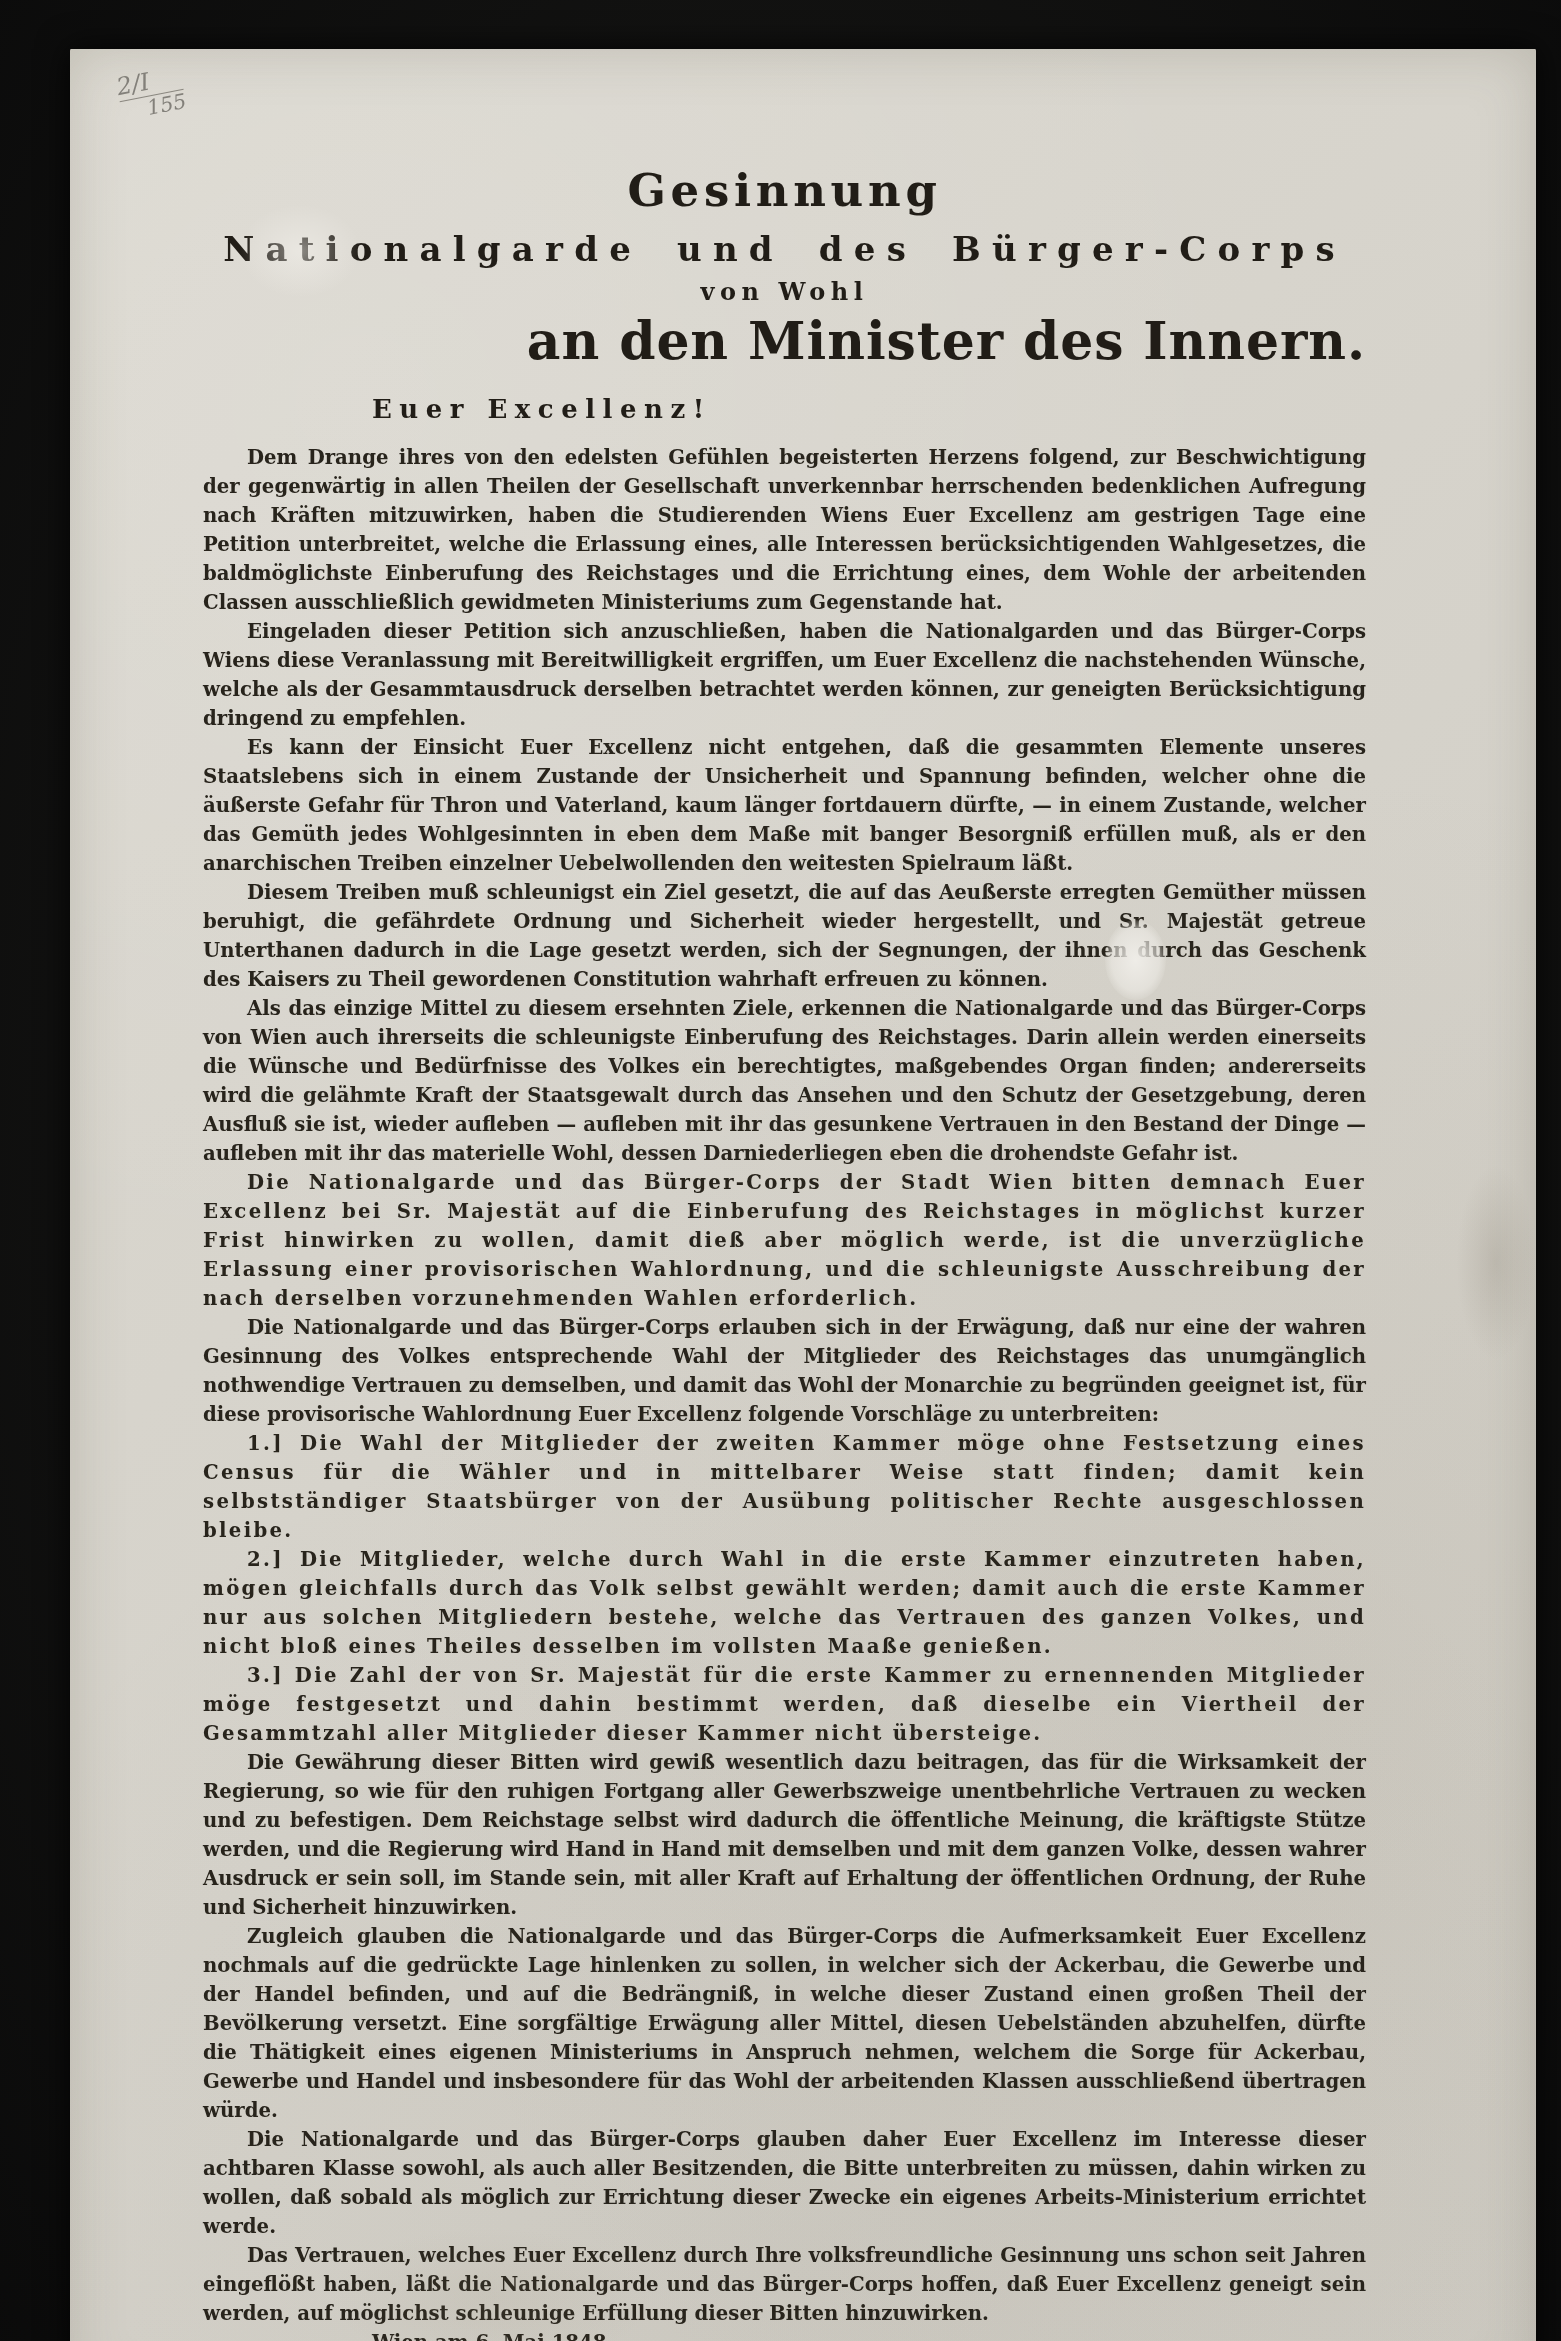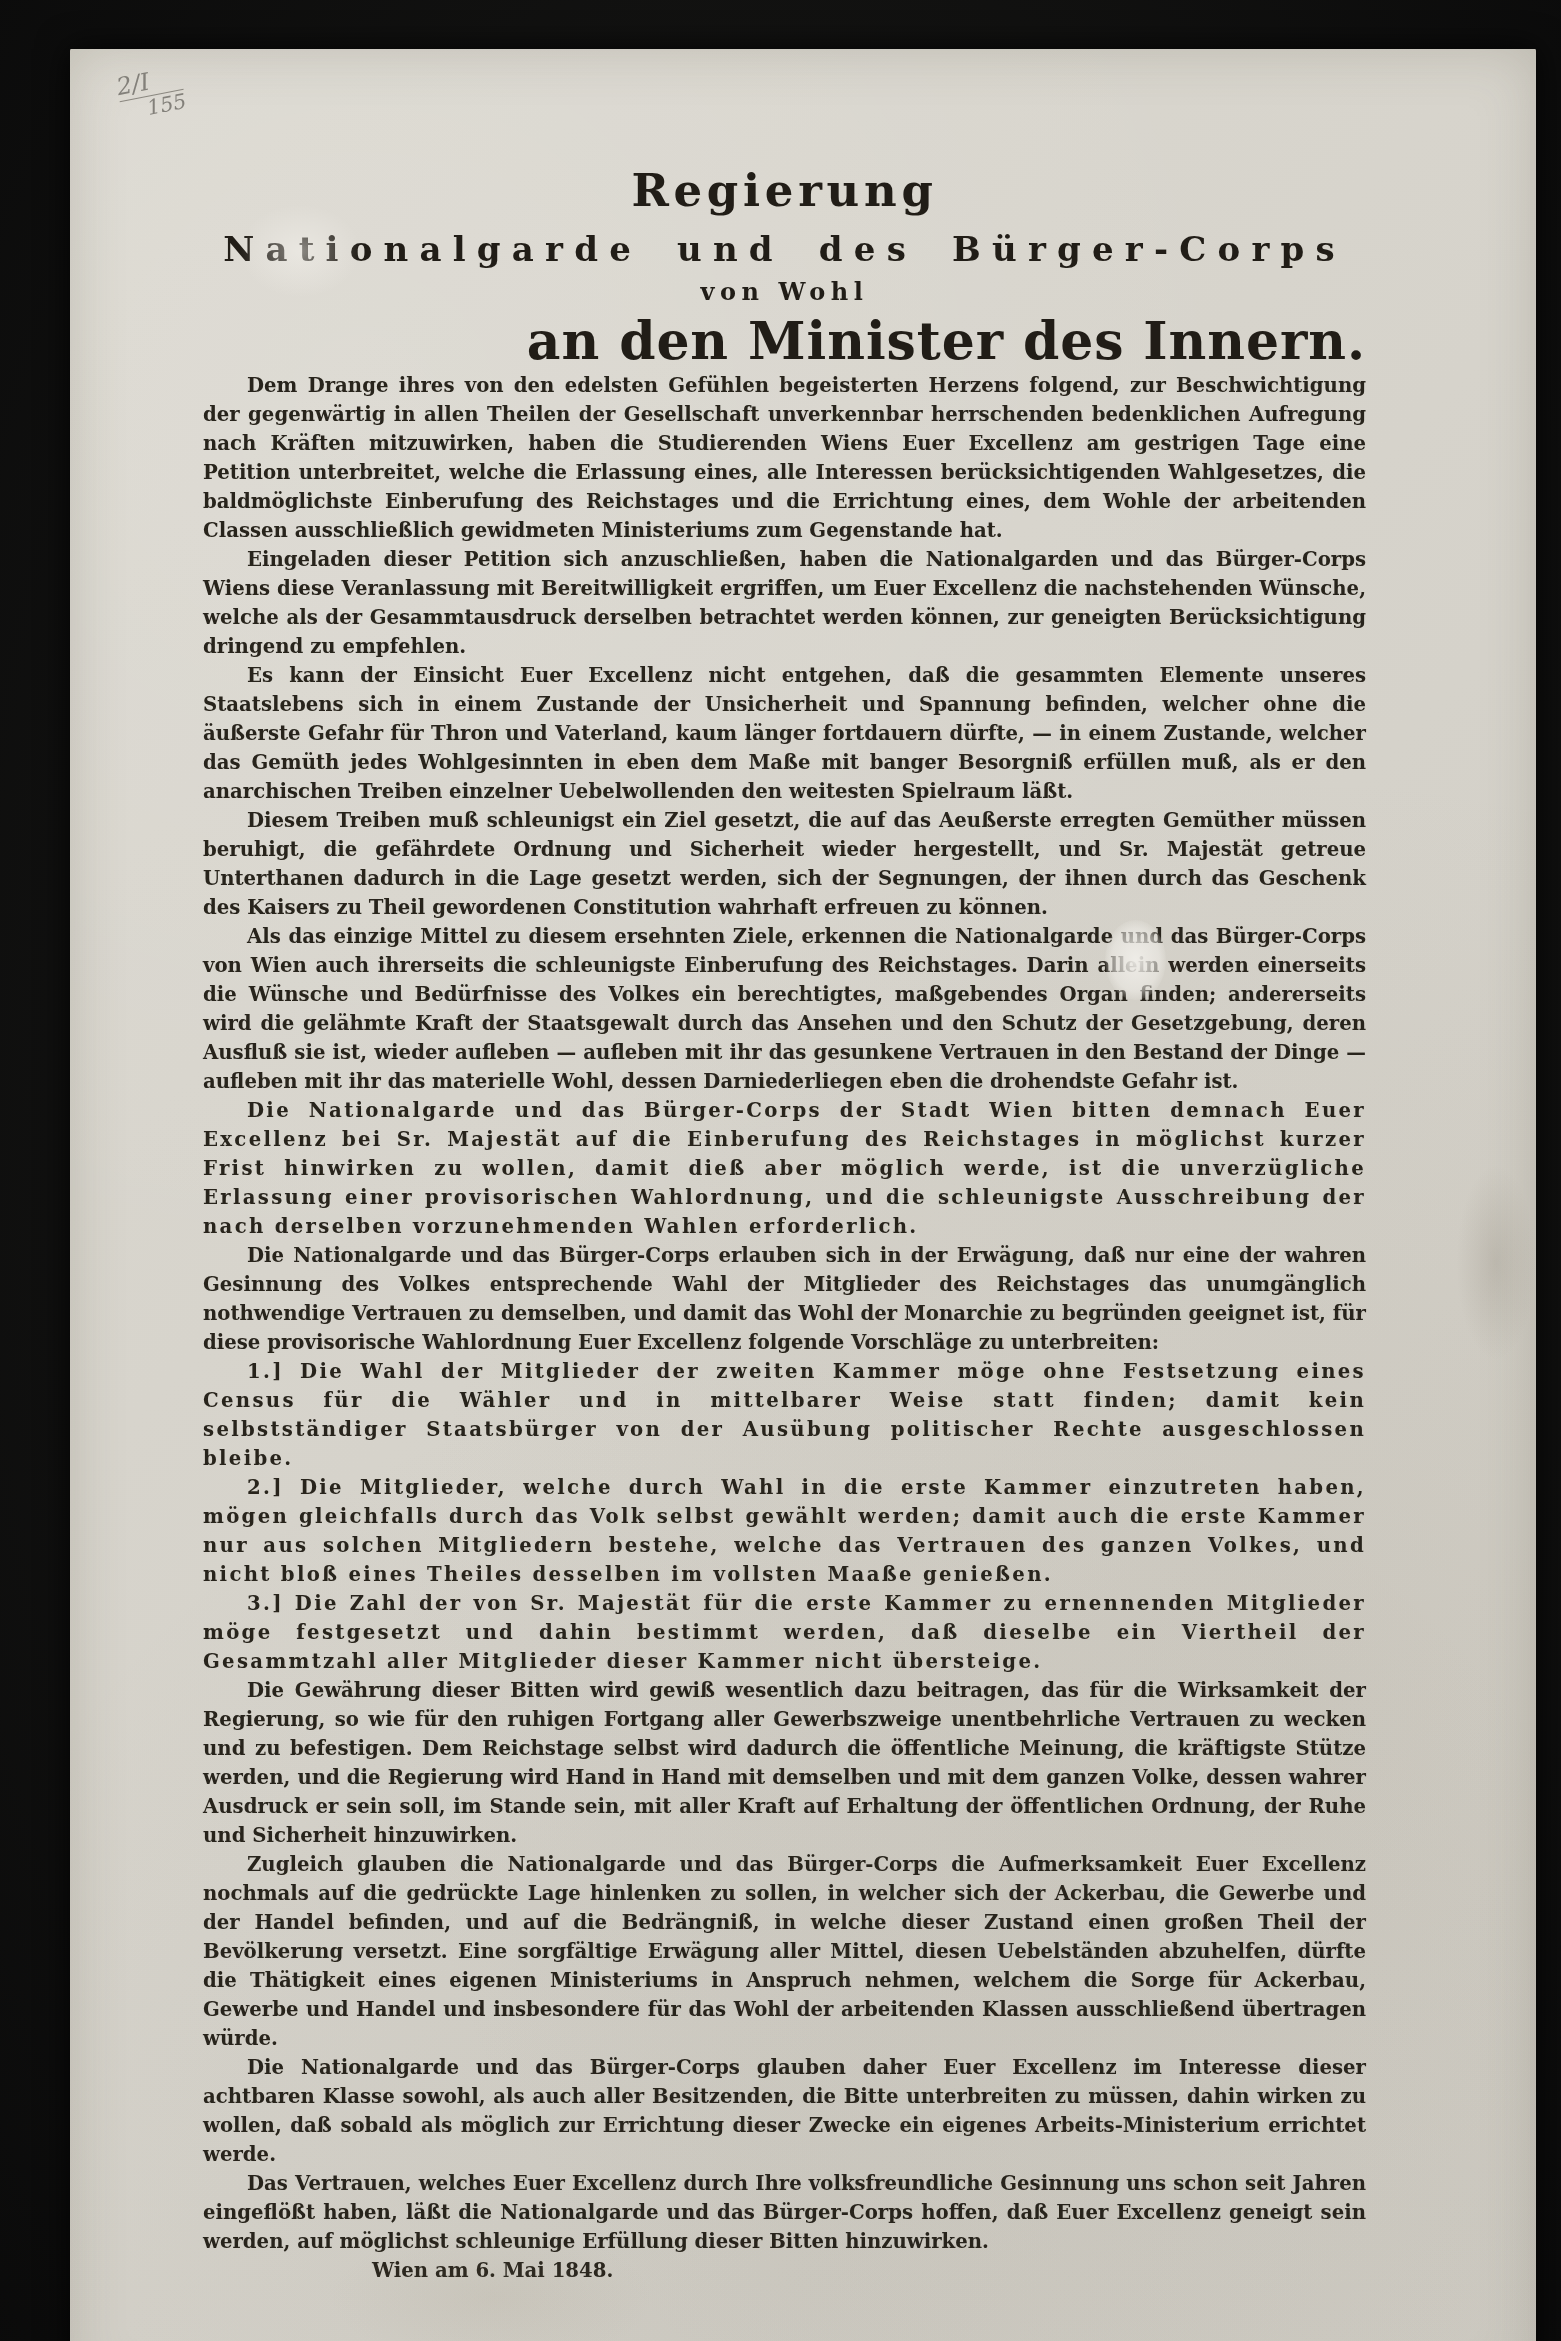--- a/index.html
+++ b/index.html
@@ -91,24 +91,25 @@
 <div class="paper">
 
   <div class="annotation">
     <span class="ann-line1">2/I</span>
     <span class="ann-line2">155</span>
   </div>
 
   <div class="content">
 
     <header class="doc-header">
-      <h1 class="t-petition">Regierung</h1>
+      <h1 class="t-petition">Gesinnung</h1>
       <div class="t-garde">Nationalgarde und des Bürger-Corps</div>
       <div class="t-vonwien">von Wohl</div>
       <div class="t-minister">an den Minister des Innern.</div>
+      <div class="t-excellenz">Euer Excellenz!</div>
     </header>
 
     <main class="doc-body">
       <p>Dem Drange ihres von den edelsten Gefühlen begeisterten Herzens folgend, zur Beschwichtigung der gegenwärtig in allen Theilen der Gesellschaft unverkennbar herrschenden bedenklichen Aufregung nach Kräften mitzuwirken, haben die Studierenden Wiens Euer Excellenz am gestrigen Tage eine Petition unterbreitet, welche die Erlassung eines, alle Interessen berücksichtigenden Wahlgesetzes, die baldmöglichste Einberufung des Reichstages und die Errichtung eines, dem Wohle der arbeitenden Classen ausschließlich gewidmeten Ministeriums zum Gegenstande hat.</p>
       <p>Eingeladen dieser Petition sich anzuschließen, haben die Nationalgarden und das Bürger-Corps Wiens diese Veranlassung mit Bereitwilligkeit ergriffen, um Euer Excellenz die nachstehenden Wünsche, welche als der Gesammtausdruck derselben betrachtet werden können, zur geneigten Berücksichtigung dringend zu empfehlen.</p>
       <p>Es kann der Einsicht Euer Excellenz nicht entgehen, daß die gesammten Elemente unseres Staatslebens sich in einem Zustande der Unsicherheit und Spannung befinden, welcher ohne die äußerste Gefahr für Thron und Vaterland, kaum länger fortdauern dürfte, — in einem Zustande, welcher das Gemüth jedes Wohlgesinnten in eben dem Maße mit banger Besorgniß erfüllen muß, als er den anarchischen Treiben einzelner Uebelwollenden den weitesten Spielraum läßt.</p>
       <p>Diesem Treiben muß schleunigst ein Ziel gesetzt, die auf das Aeußerste erregten Gemüther müssen beruhigt, die gefährdete Ordnung und Sicherheit wieder hergestellt, und Sr. Majestät getreue Unterthanen dadurch in die Lage gesetzt werden, sich der Segnungen, der ihnen durch das Geschenk des Kaisers zu Theil gewordenen Constitution wahrhaft erfreuen zu können.</p>
       <p>Als das einzige Mittel zu diesem ersehnten Ziele, erkennen die Nationalgarde und das Bürger-Corps von Wien auch ihrerseits die schleunigste Einberufung des Reichstages. Darin allein werden einerseits die Wünsche und Bedürfnisse des Volkes ein berechtigtes, maßgebendes Organ finden; andererseits wird die gelähmte Kraft der Staatsgewalt durch das Ansehen und den Schutz der Gesetzgebung, deren Ausfluß sie ist, wieder aufleben — aufleben mit ihr das gesunkene Vertrauen in den Bestand der Dinge — aufleben mit ihr das materielle Wohl, dessen Darniederliegen eben die drohendste Gefahr ist.</p>
       <p class="sperr">Die Nationalgarde und das Bürger-Corps der Stadt Wien bitten demnach Euer Excellenz bei Sr. Majestät auf die Einberufung des Reichstages in möglichst kurzer Frist hinwirken zu wollen, damit dieß aber möglich werde, ist die unverzügliche Erlassung einer provisorischen Wahlordnung, und die schleunigste Ausschreibung der nach derselben vorzunehmenden Wahlen erforderlich.</p>
       <p>Die Nationalgarde und das Bürger-Corps erlauben sich in der Erwägung, daß nur eine der wahren Gesinnung des Volkes entsprechende Wahl der Mitglieder des Reichstages das unumgänglich nothwendige Vertrauen zu demselben, und damit das Wohl der Monarchie zu begründen geeignet ist, für diese provisorische Wahlordnung Euer Excellenz folgende Vorschläge zu unterbreiten:</p>

